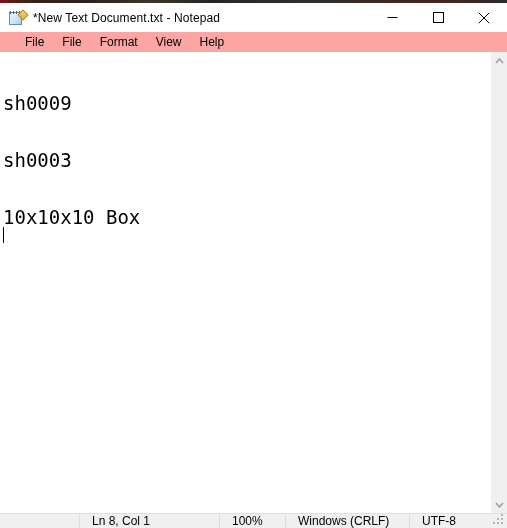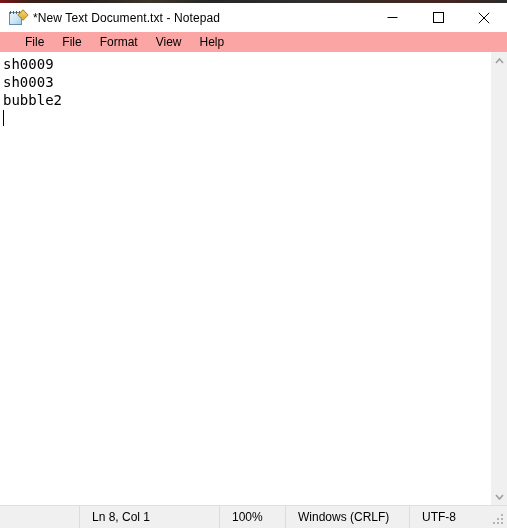--- a/index.html
+++ b/index.html
@@ -126,25 +126,26 @@
   .textarea {
     flex: 1 1 auto;
     position: relative;
     background: #ffffff;
     padding: 3px 0 0 3px;
     box-sizing: border-box;
     overflow: hidden;
   }
   .line {
     font-family: "DejaVu Sans Mono", "Liberation Mono", monospace;
-    font-size: 14px;
+    font-size: 19px;
     line-height: 18px;
     color: #000000;
     white-space: pre;
     height: 18px;
+    margin-top: 39px;
   }
   .caret-line {
     height: 18px;
     position: relative;
   }
   .caret {
     position: absolute;
     left: 0; top: 1px;
     width: 1px;
     height: 16px;
@@ -170,21 +171,21 @@
     justify-content: center;
   }
   .sb-arrow svg { display: block; }
   .sb-track {
     flex: 1 1 auto;
     background: #f0f0f0;
   }
 
   
   .statusbar {
-    height: 23px;
+    height: 15px;
     flex: 0 0 auto;
     background: #f0f0f0;
     border-top: 1px solid #dfdfdf;
     display: flex;
     align-items: stretch;
     position: relative;
     box-sizing: border-box;
   }
   .sb-spacer {
     width: 79px;
@@ -256,21 +257,21 @@
     <div class="menu-item">File</div>
     <div class="menu-item">Format</div>
     <div class="menu-item">View</div>
     <div class="menu-item">Help</div>
   </div>
 
   <div class="editor-wrap">
     <div class="textarea">
       <div class="line">sh0009</div>
       <div class="line">sh0003</div>
-      <div class="line">bubble2</div>
+      <div class="line">10x10x10 Box</div>
       <div class="caret-line">
         <div class="caret"></div>
       </div>
     </div>
 
     <div class="vscroll">
       <div class="sb-arrow">
         <svg width="9" height="6" viewBox="0 0 9 6">
           <path d="M1 5 L4.5 1 L8 5" fill="none" stroke="#a0a0a0" stroke-width="1.6"></path>
         </svg>

